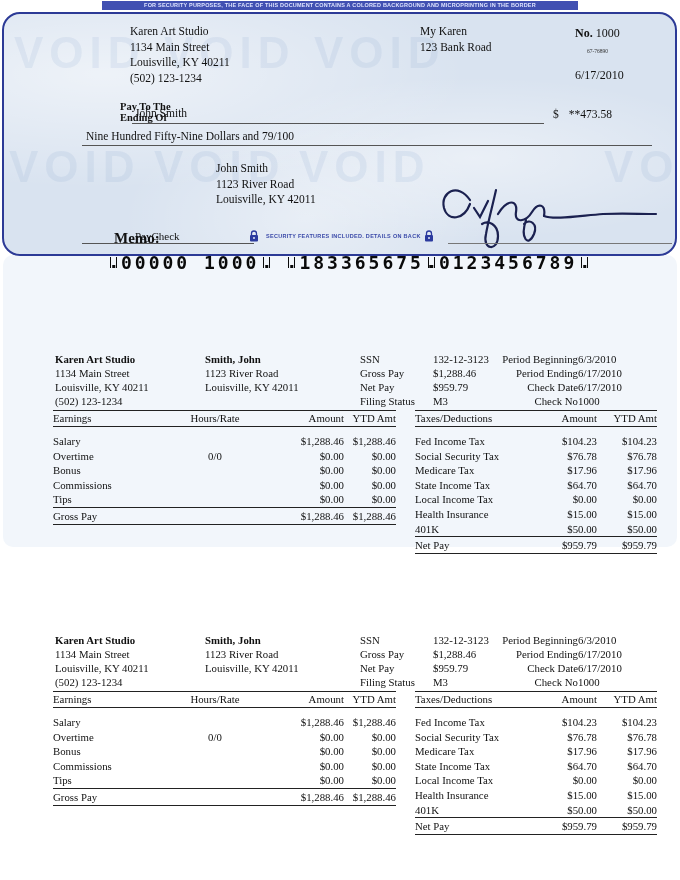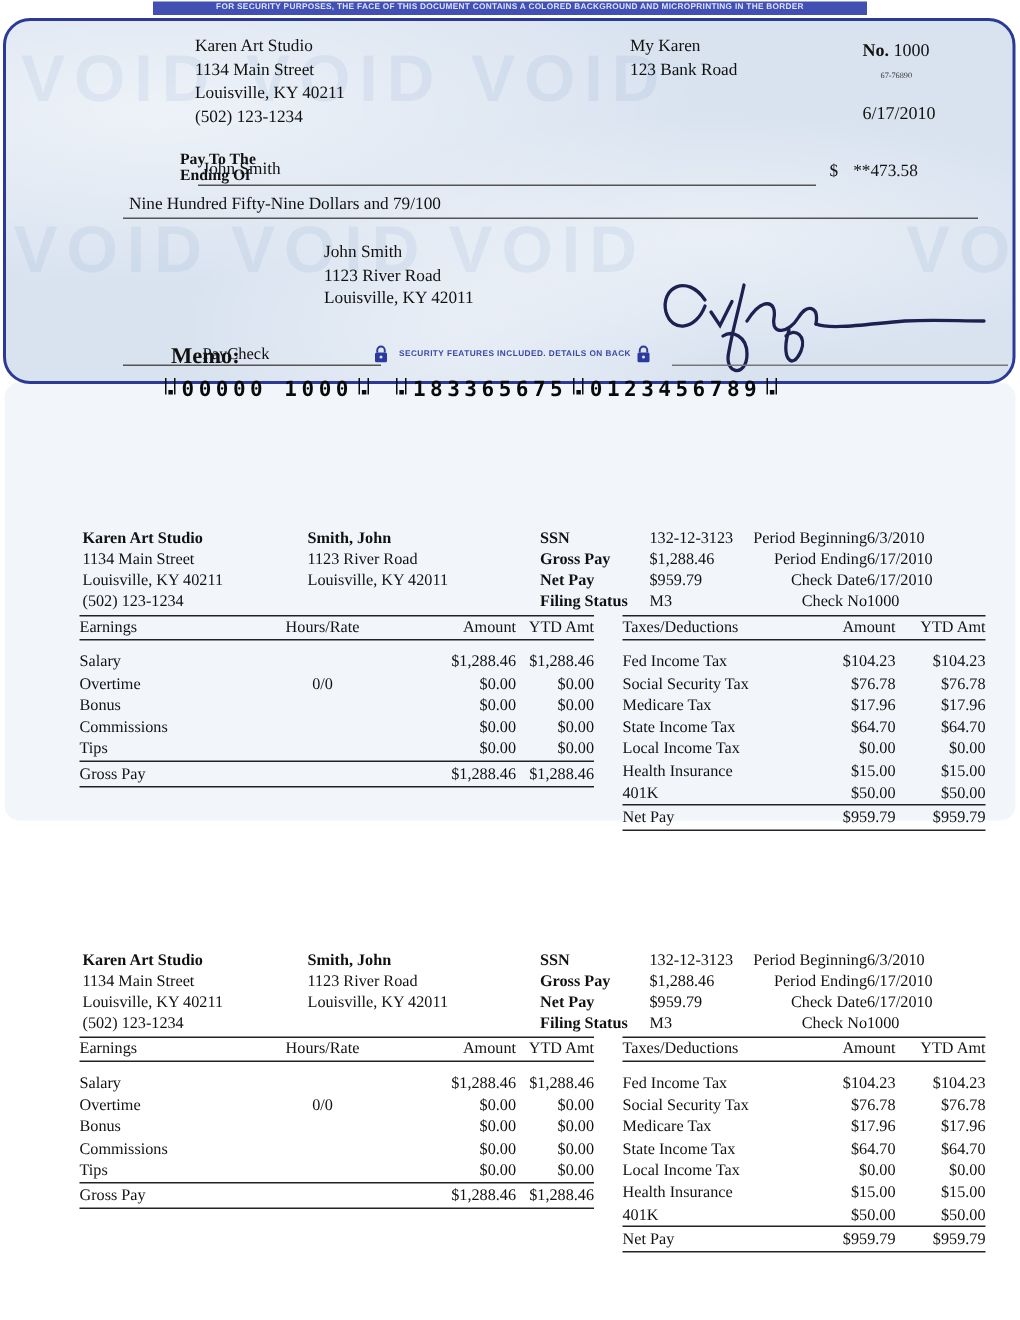--- a/index.html
+++ b/index.html
@@ -32,41 +32,41 @@
   .uline{border-bottom:1px solid #555;height:0;}
   .amt{font-size:11.5px;}
   .amt .cur{margin-right:10px;}
   .words{font-size:11.5px;}
   .memo-lbl{font-size:15px;font-weight:bold;margin-left:25px;}
   .memo-val{font-size:11px;}
   .secnote{font:bold 5.5px "Liberation Sans", sans-serif;color:#3a49a8;letter-spacing:.3px;}
   .sigline{border-bottom:1.2px solid #777;height:0;}
 
   
-  .micr{position:absolute;top:252px;left:106px;display:flex;
-        font-family:"DejaVu Sans Mono", monospace;font-weight:bold;font-size:14px;
+  .micr{position:absolute;top:252px;left:106px;display:flex;align-items:center;
+        font-family:"DejaVu Sans Mono", monospace;font-weight:bold;font-size:18px;
         letter-spacing:3px;color:#0a0a0a;white-space:nowrap;}
   .micr-sym{display:inline-block;width:5px;height:11px;border-left:1.7px solid #0a0a0a;
             border-right:1.7px solid #0a0a0a;position:relative;margin:0 4px;}
   .micr-sym::after{content:"";position:absolute;left:50%;transform:translateX(-50%);
             bottom:0;width:3.5px;height:3.5px;background:#0a0a0a;}
   .micr-gap{width:10px;display:inline-block;}
 
   
   .tint1{position:absolute;top:255px;left:3px;width:674px;height:292px;
          background:rgba(216,228,243,.32);border-radius:10px;}
 
   
   .stub{position:absolute;left:0;width:680px;height:220px;font-size:10.8px;}
   .stub .abs{position:absolute;}
   .stub .addr2{line-height:14px;}
   .stub .addr2 .nm{font-weight:bold;}
   .kv{display:flex;line-height:14px;}
   .kv .k{display:inline-block;}
-  .sum .k{width:73px;font-weight:bold;}
+  .sum .k{width:73px;}
   .per .k{width:86px;text-align:right;}
 
   .tbl{position:absolute;}
   .hdr{display:flex;border-top:1.6px solid #222;border-bottom:1.1px solid #222;
        padding:1px 0 2px;}
   .rows{padding-top:7px;}
   .t-row{display:flex;line-height:14.6px;}
   .t-total{display:flex;border-top:1.1px solid #222;border-bottom:1.6px solid #222;
            line-height:16px;}
   

